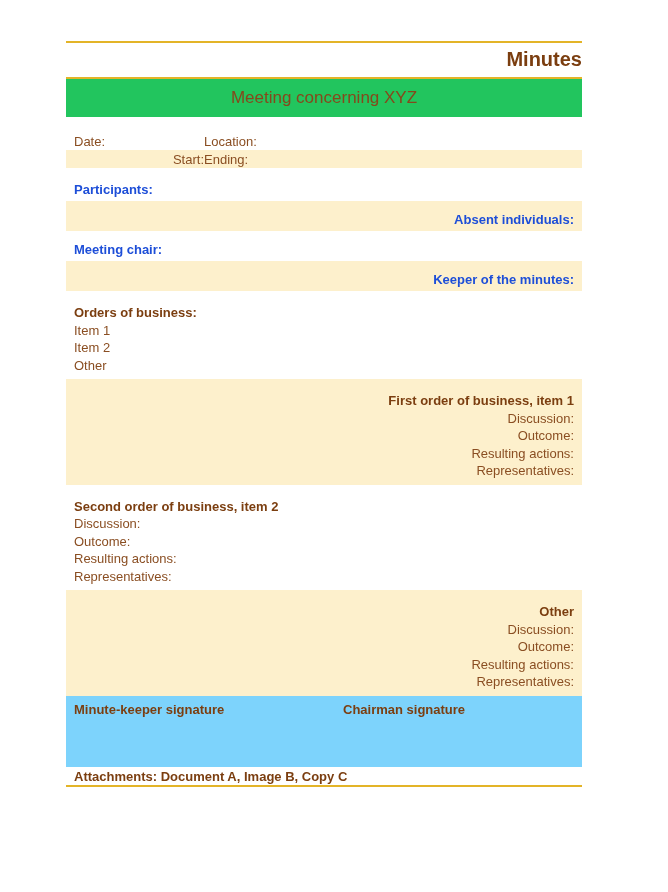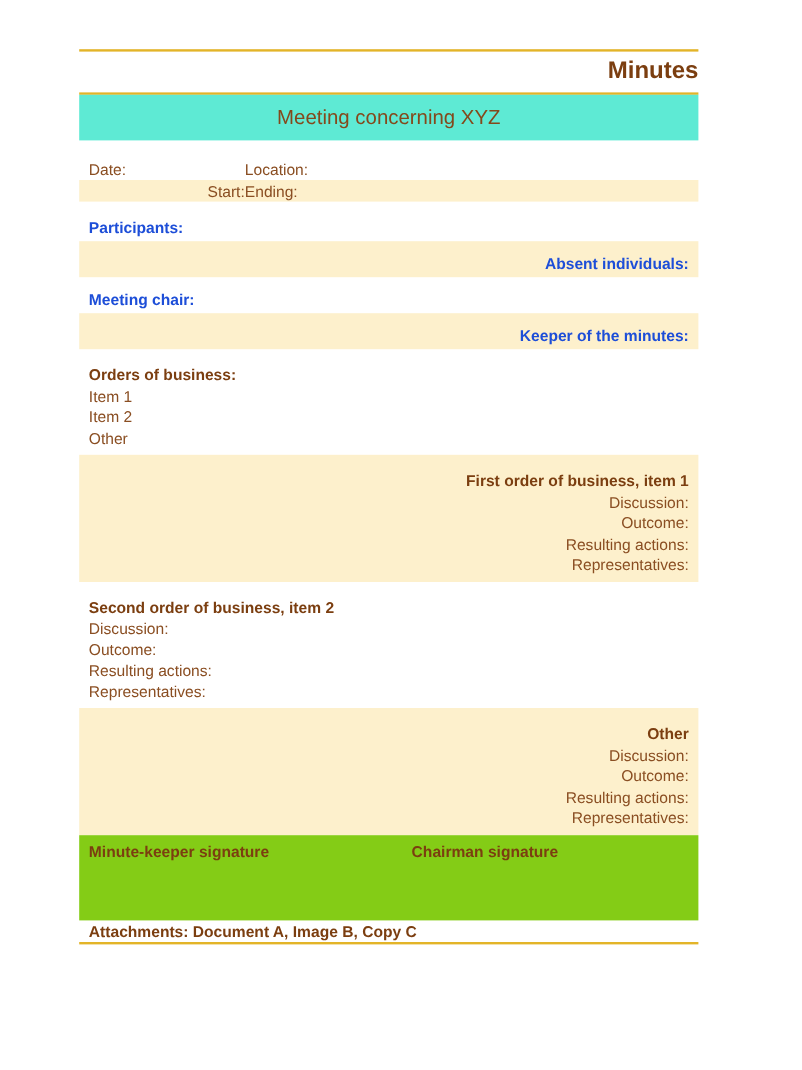--- a/index.html
+++ b/index.html
@@ -8,42 +8,42 @@
     font-family: "Liberation Sans", "DejaVu Sans", sans-serif;
     -webkit-font-smoothing: antialiased;
   }
   .doc { position: absolute; left: 66px; top: 41px; width: 516px; }
   .rule { height: 2px; background: #E3B428; }
   .title {
     text-align: right; font-size: 20px; font-weight: bold; color: #7B3E10;
     padding: 5px 0 6px 0;
   }
   .banner {
-    background: #5eead4; height: 38px; line-height: 38px;
+    background: #22c55e; height: 38px; line-height: 38px;
     text-align: center; font-size: 17px; color: #84491C;
     margin-bottom: 15px;
   }
   .meta-row {
     display: flex; height: 18px; align-items: center;
     font-size: 13px; color: #8A4E22; padding-left: 8px;
   }
   .meta-row .c1 { width: 130px; flex: 0 0 130px; }
   .cream { background: #FDF0CC; text-align: right; }
   .att-gap { height: 3px; }
   .att-row {
     padding: 12px 8px 5px 8px; font-size: 13px; line-height: 13px;
     font-weight: bold; color: #1d4ed8;
   }
   .section {
     padding: 13px 8px 5px 8px; font-size: 13px; line-height: 17.5px;
     color: #8A4E22;
   }
   .section .hdr { font-weight: bold; color: #7B3E10; }
   .sig-block {
-    background: #84cc16; height: 71px; box-sizing: border-box;
+    background: #7dd3fc; height: 71px; box-sizing: border-box;
     padding: 6px 8px 0 8px; display: flex;
     font-size: 13px; font-weight: bold; color: #7B3E10;
   }
   .sig-block .sig-left { width: 269px; flex: 0 0 269px; }
   .attachments {
     padding: 3px 8px 2px 8px; font-size: 13px; line-height: 13px;
     font-weight: bold; color: #7B3E10;
   }
 </style>
 </head>

